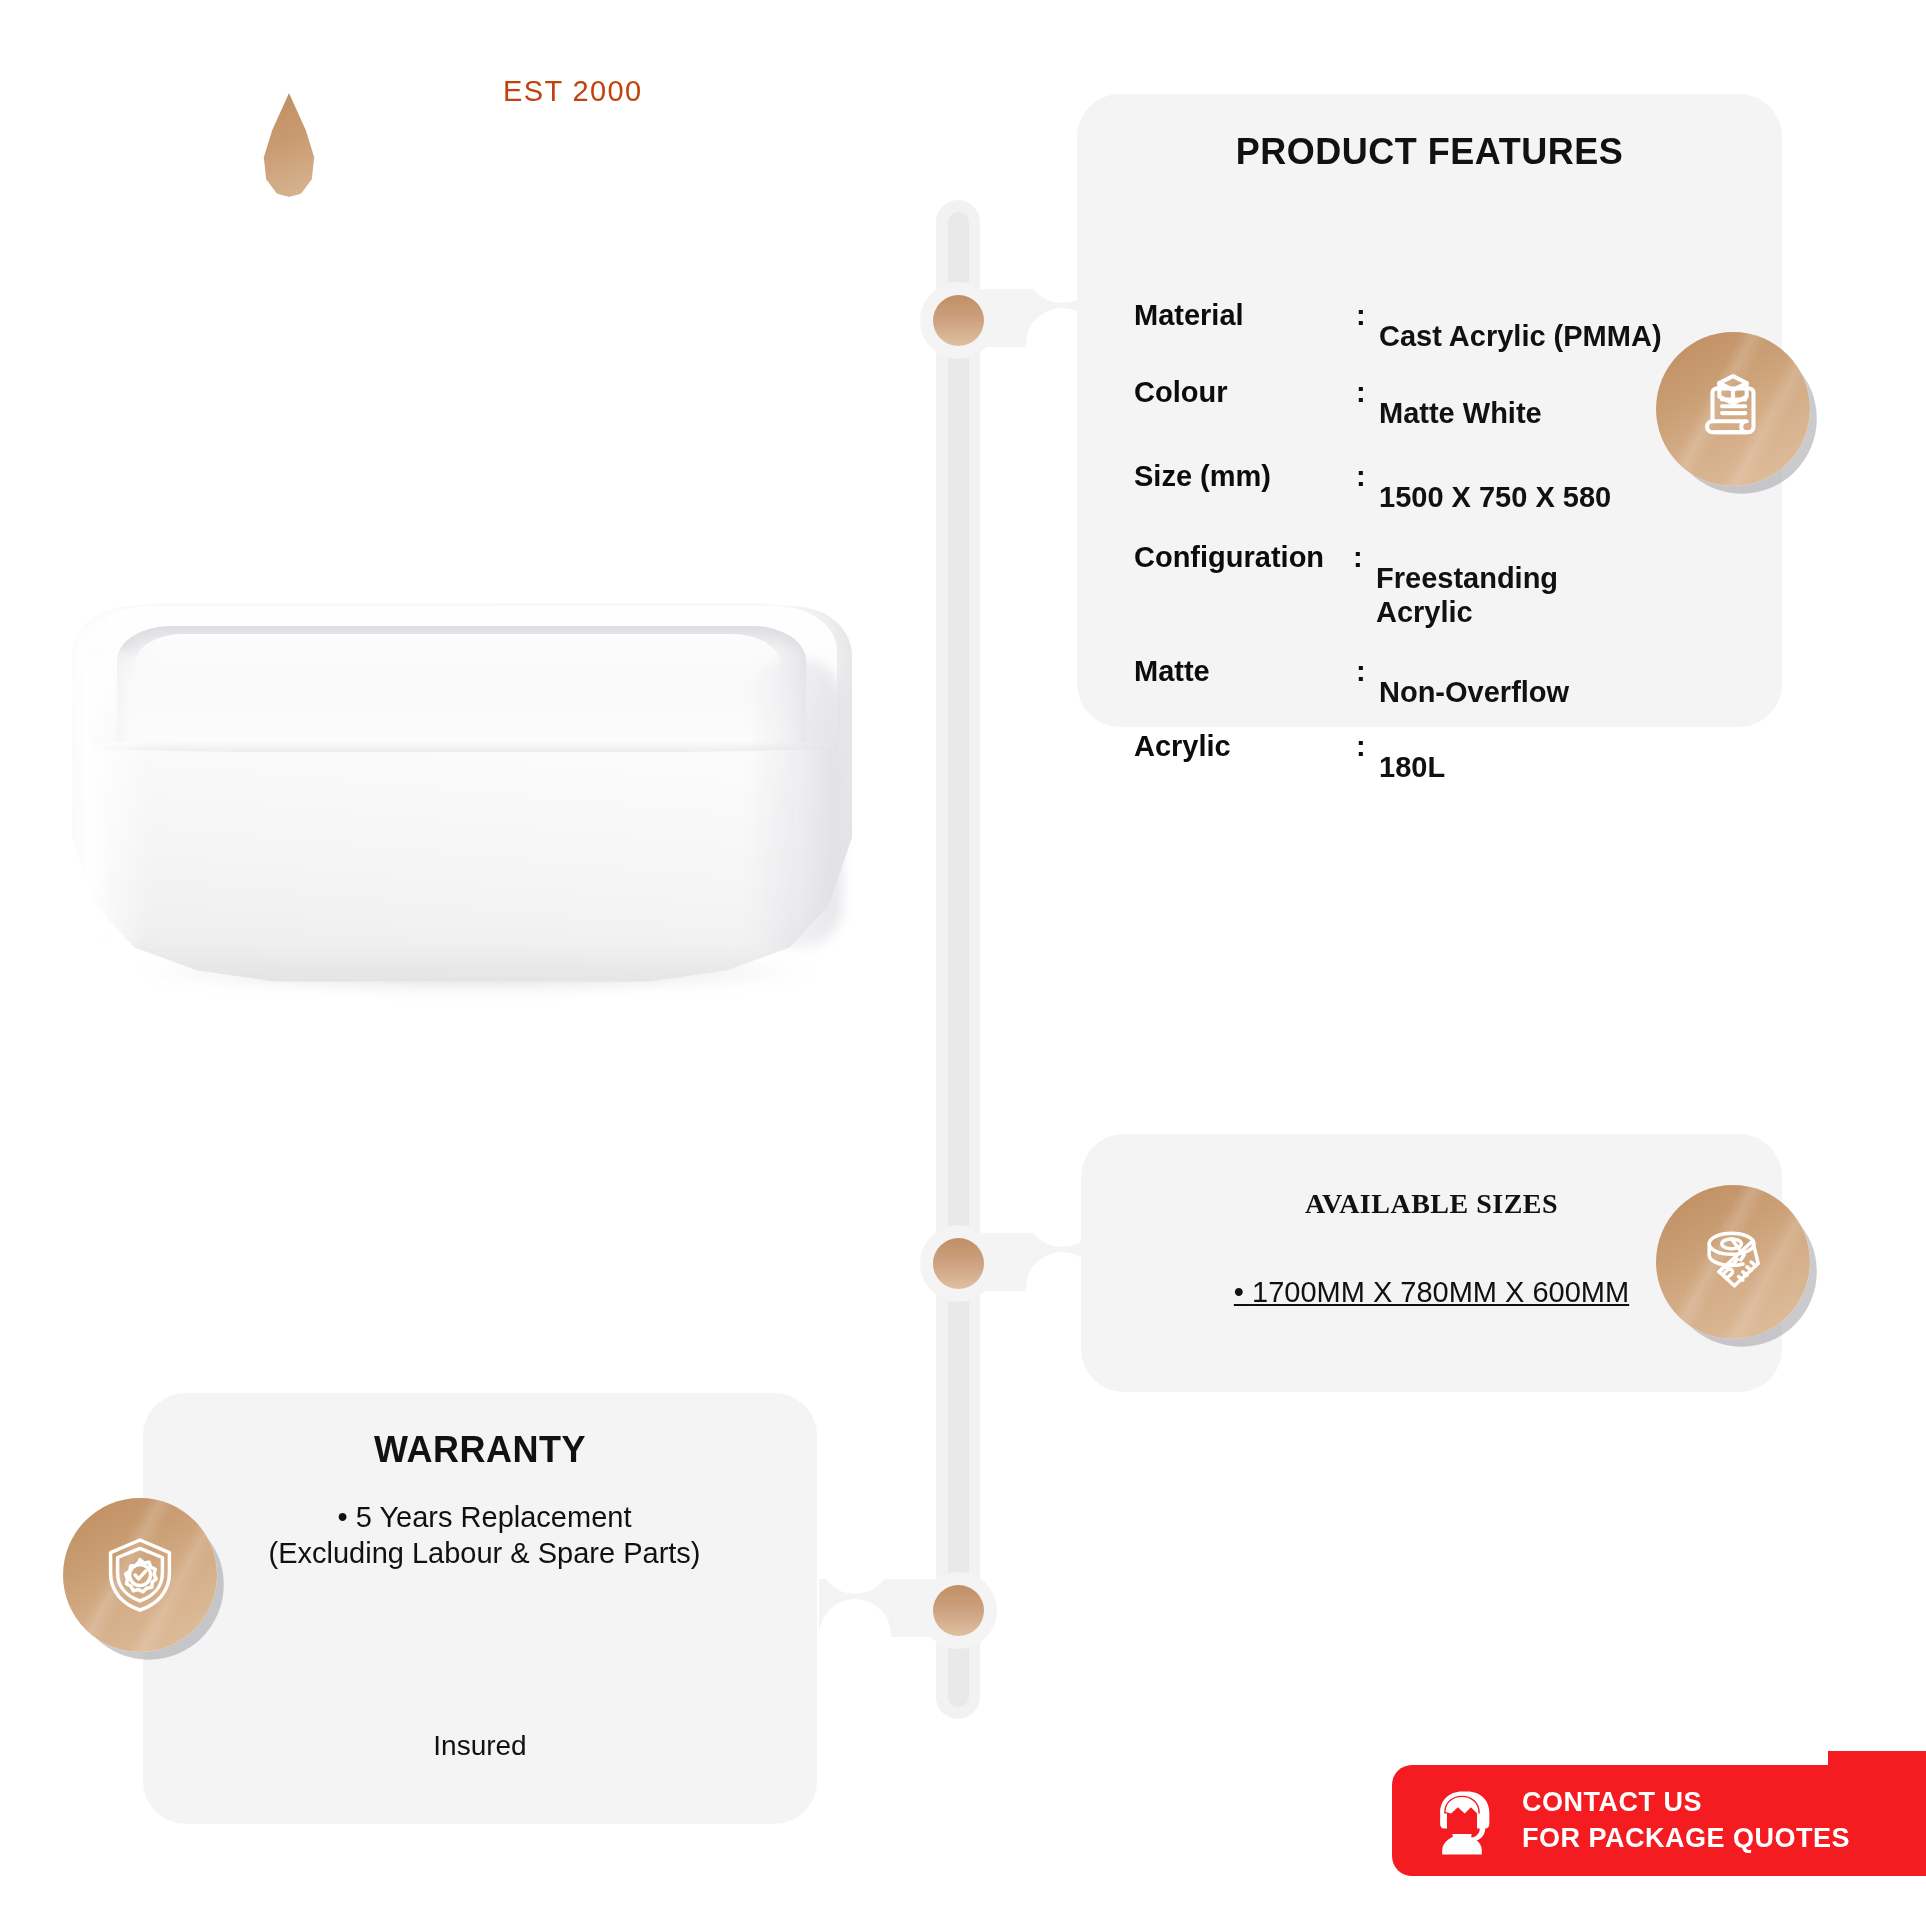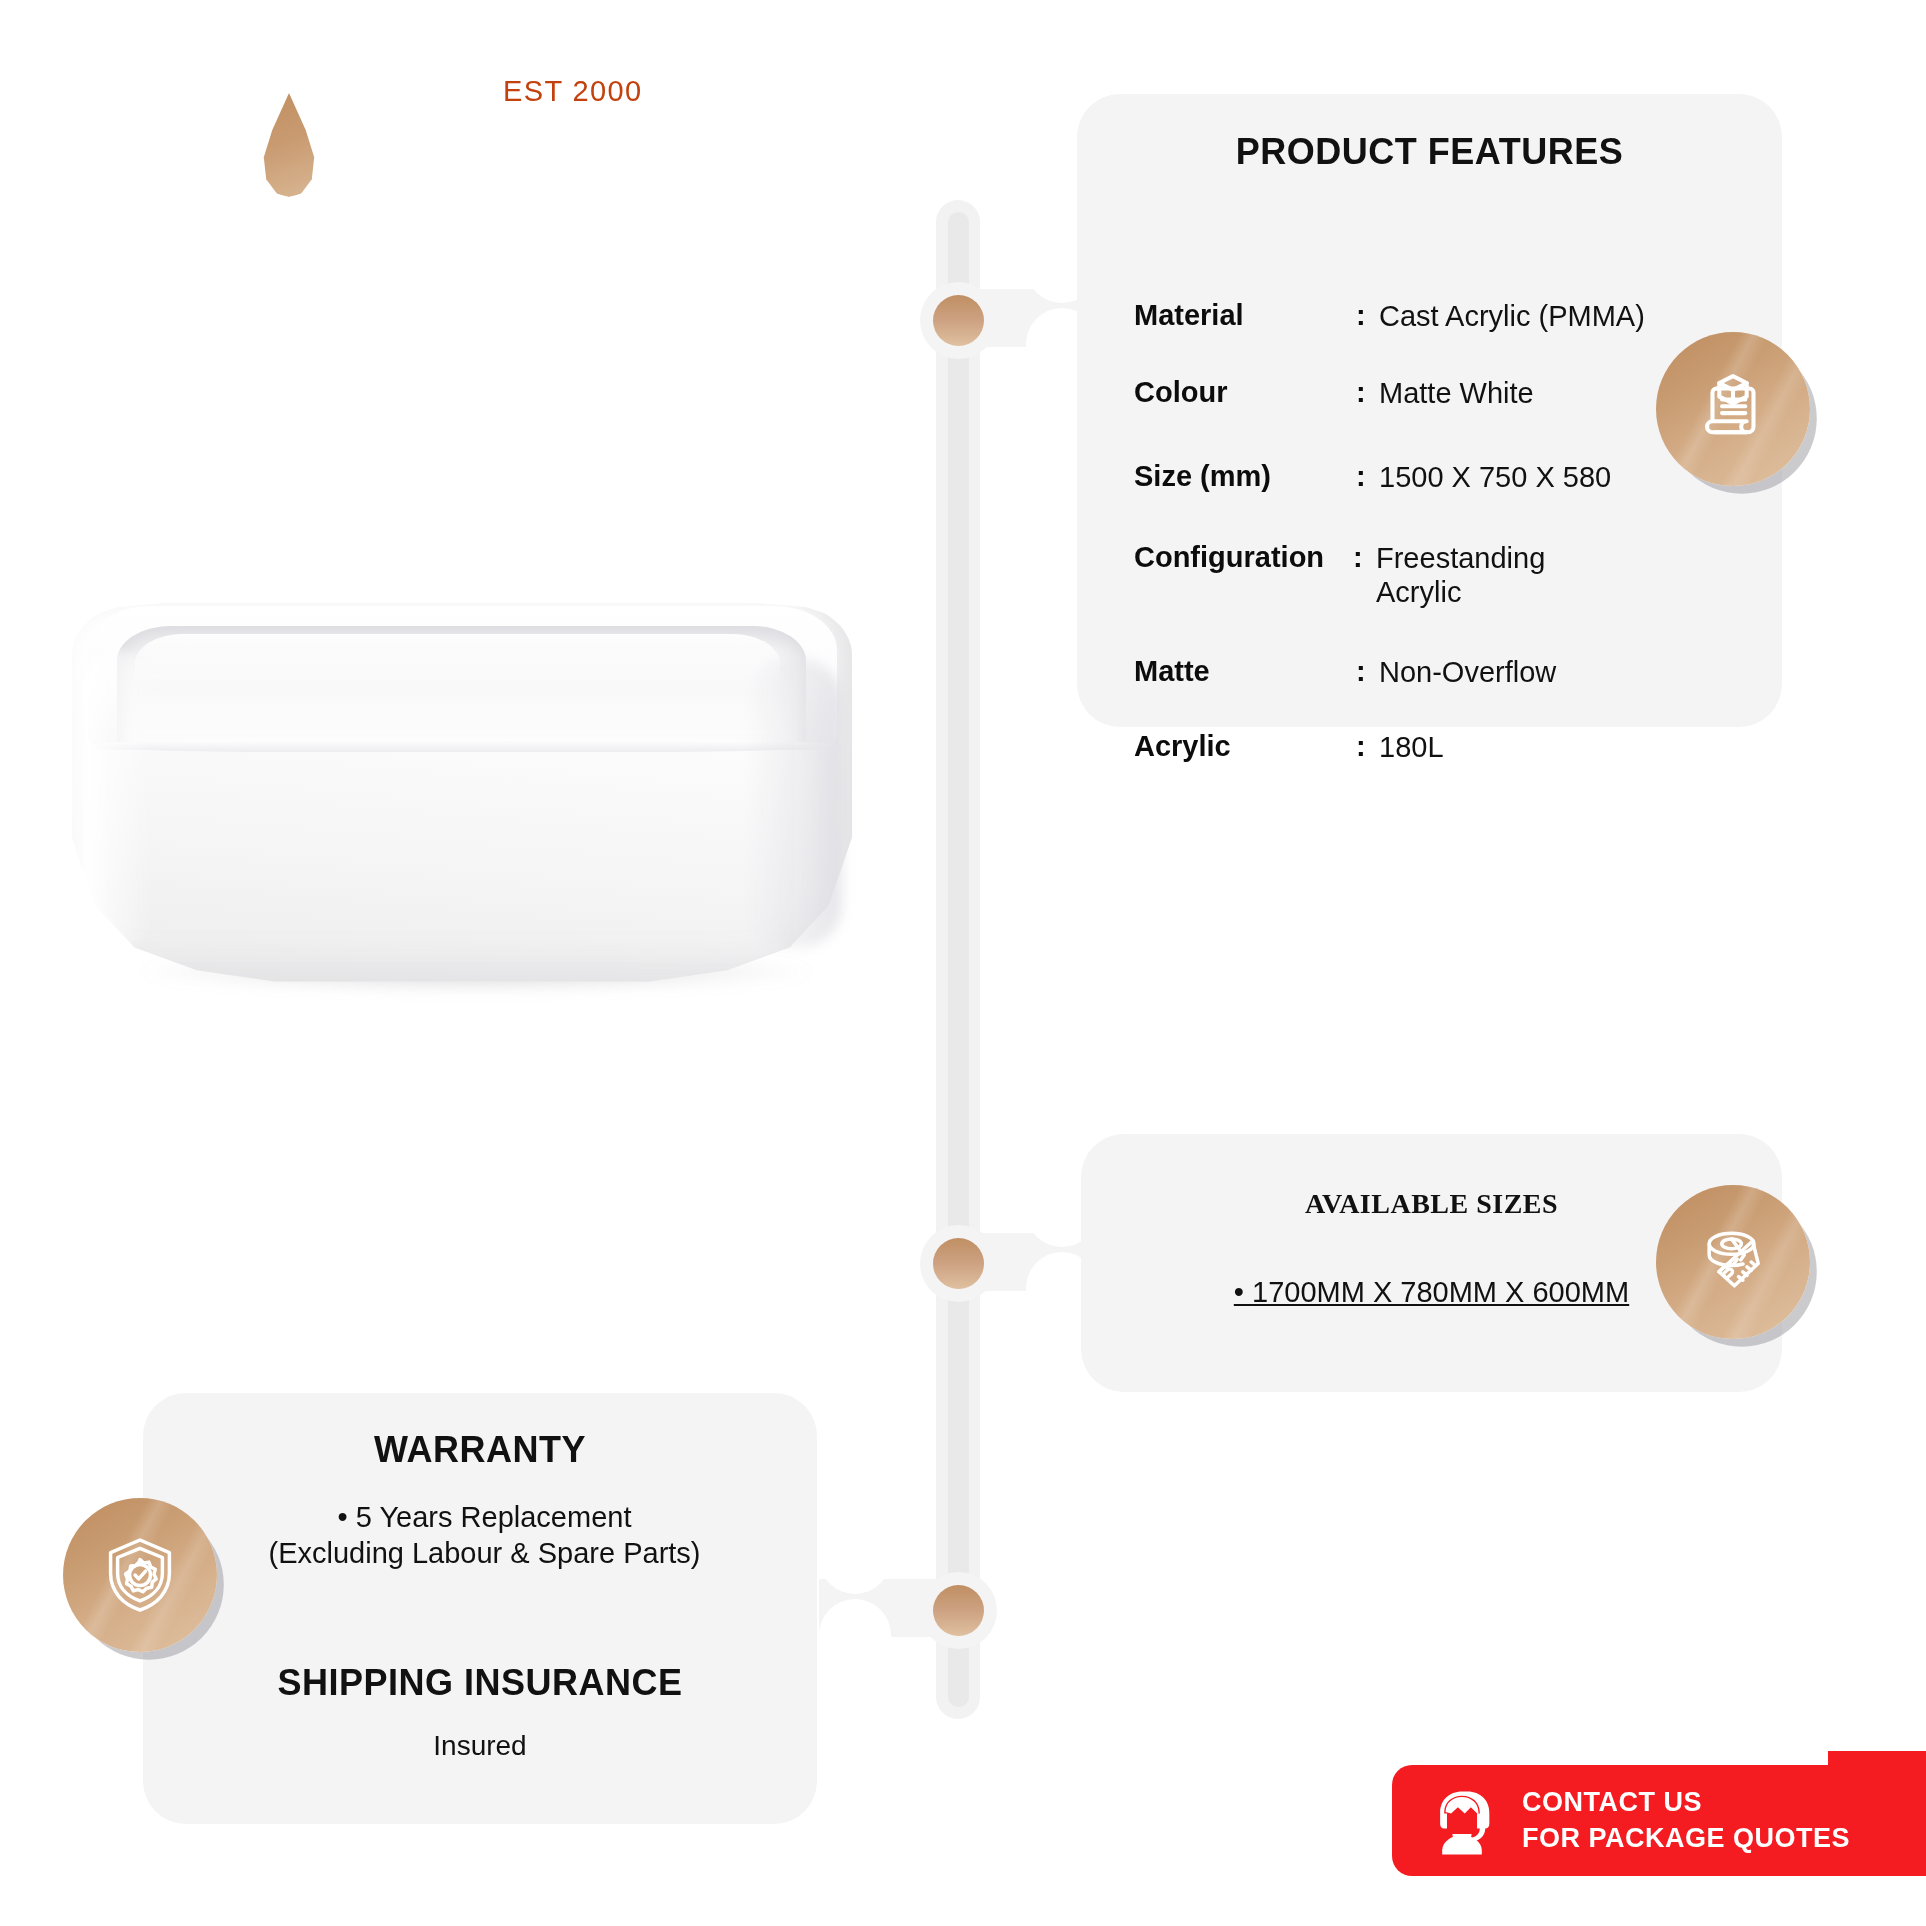--- a/index.html
+++ b/index.html
@@ -77,21 +77,21 @@
   #warranty-card{left:143px;top:1393px;width:674px;height:431px;border-radius:43px;}
 
   .card-title{position:absolute;font-weight:700;color:#111;letter-spacing:0.5px;
     text-align:center;font-family:"Liberation Sans", sans-serif;}
 
   
   .frow{position:absolute;left:57px;width:592px;display:flex;align-items:flex-start;}
   .flabel{width:222px;font-size:29px;font-weight:700;color:#0c0c0c;
     font-family:"Liberation Sans", sans-serif;}
   .fcolon{width:23px;font-size:29px;font-weight:600;color:#0c0c0c;}
-  .fvalue{flex:1;font-size:29px;font-weight:400;color:#111;line-height:1.18;}
+  .fvalue{flex:1;font-size:29px;font-weight:700;color:#111;line-height:1.18;margin-top:20px;}
 
   
   .badge{position:absolute;width:154px;height:154px;border-radius:50%;
     background:linear-gradient(150deg,#bf8c5f 0%,#c79a6f 28%,#d3ab85 55%,#e0c2a2 100%);
     display:flex;align-items:center;justify-content:center;
     box-shadow:8.7px 9.6px 0 -1.9px rgba(160,160,165,.55);}
   .badge::after{content:"";position:absolute;inset:0;border-radius:50%;
     background:linear-gradient(118deg,rgba(255,255,255,0) 36%,rgba(255,255,255,.16) 42%,
       rgba(255,255,255,0) 49%,rgba(255,255,255,0) 62%,rgba(255,255,255,.13) 68%,rgba(255,255,255,0) 75%);}
   .badge svg{position:relative;z-index:2;}
@@ -233,21 +233,20 @@
     </svg>
   </div>
 
   <div class="card" id="warranty-card">
     <div class="card-title" style="left:0;top:36px;width:674px;font-size:36px;">WARRANTY</div>
 
     <div class="bullet" style="left:125px;top:107px;width:433px;text-align:center;">
       <span>•&nbsp;</span><span>5 Years Replacement (Excluding Labour &amp; Spare Parts)</span>
     </div>
 
-    <div class="card-title" style="left:0;top:269px;width:674px;font-size:36px;">SHIPPING INSURANCE</div>
 
     <div style="position:absolute;left:0;top:337px;width:674px;text-align:center;font-size:28px;color:#111;">Insured</div>
   </div>
 
   <div class="badge" id="warranty-badge">
     <svg width="84" height="84" viewBox="0 0 120 120" fill="none" stroke="#ffffff" stroke-width="5" stroke-linecap="round" stroke-linejoin="round">
       <path d="M60 10 L102 28 v30 c0 26 -18 44 -42 52 c-24 -8 -42 -26 -42 -52 V28 Z"></path>
       <path d="M60 22 L92 35 v22 c0 20 -13.5 33.5 -32 40 c-18.5 -6.5 -32 -20 -32 -40 V35 Z"></path>
       <path d="M60 38 l5.5 4.8 l7.2 -1.2 l2.6 6.9 l6.5 3.4 l-1.8 7.1 l3.1 6.6 l-5.6 4.7 l-0.8 7.3 l-7.2 1.3 l-5.3 5.1 l-6.6 -3.2 l-7 1.9 l-3.4 -6.5 l-6.4 -3.6 l1.3 -7.2 l-2.6 -6.8 l5.9 -4.3 l1.3 -7.2 l7.3 -0.8 l5 -5.3 Z"></path>
       <circle cx="60" cy="60" r="15"></circle>

